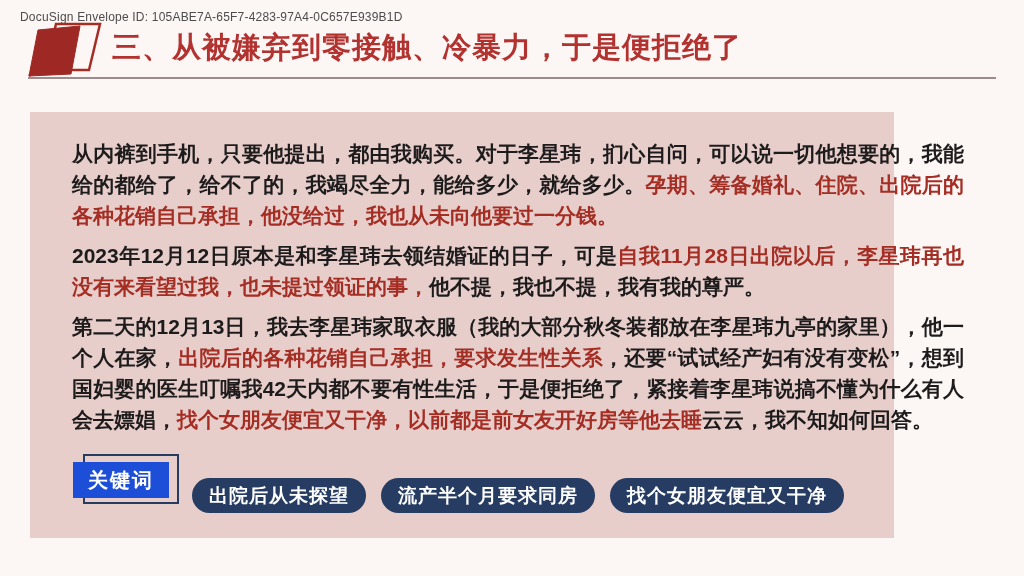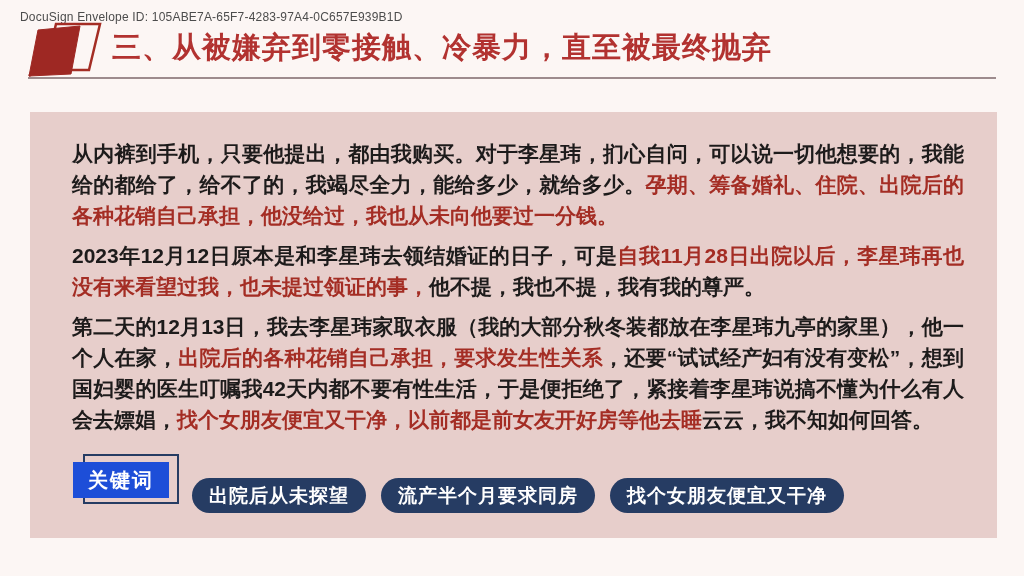--- a/index.html
+++ b/index.html
@@ -34,21 +34,21 @@
     position: absolute;
     left: 28px; top: 77px;
     width: 968px; height: 2px;
     background: #9d8b8d;
   }
 
   
   .content-panel {
     position: absolute;
     left: 30px; top: 112px;
-    width: 967px; height: 426px;
+    width: 864px; height: 426px;
     background: #e7cecb;
   }
   .body-text {
     position: absolute;
     left: 42px; top: 26px;
     width: 892px;
     font-size: 21px;
     font-weight: bold;
     line-height: 31px;
     color: #1d1b1b;
@@ -109,21 +109,21 @@
 
 <div class="docusign-line">DocuSign Envelope ID: 105ABE7A-65F7-4283-97A4-0C657E939B1D</div>
 
 <div class="book-icon">
   <svg width="82" height="58" viewBox="0 0 82 58">
     <path d="M32 4 L76 4 L65 50 L21 50 Z" fill="none" stroke="#a42d24" stroke-width="2.5"></path>
     <path d="M14 10 L56 6 L47 54 L5 56 Z" fill="#9e2823" stroke="#9e2823"></path>
     <path d="M5 56 L12 50 L8 46" fill="none" stroke="#9e2823" stroke-width="2.5"></path>
   </svg>
 </div>
-<div class="slide-title">三、从被嫌弃到零接触、冷暴力，直至被最终抛弃</div>
+<div class="slide-title">三、从被嫌弃到零接触、冷暴力，于是便拒绝了</div>
 <div class="title-underline"></div>
 
 <div class="content-panel">
 
   <div class="body-text" id="paragraphs">
       <p><span>从内裤到手机，只要他提出，都由我购买。对于李星玮，扪心自问，可以说一切他想要的，我能给的都给了，给不了的，我竭尽全力，能给多少，就给多少。</span><span class="em">孕期、筹备婚礼、住院、出院后的各种花销自己承担，他没给过，我也从未向他要过一分钱。</span></p>
       <p><span>2023年12月12日原本是和李星玮去领结婚证的日子，可是</span><span class="em">自我11月28日出院以后，李星玮再也没有来看望过我，也未提过领证的事，</span><span>他不提，我也不提，我有我的尊严。</span></p>
       <p><span>第二天的12月13日，我去李星玮家取衣服（我的大部分秋冬装都放在李星玮九亭的家里），他一个人在家，</span><span class="em">出院后的各种花销自己承担，要求发生性关系</span><span>，还要“试试经产妇有没有变松”，想到国妇婴的医生叮嘱我42天内都不要有性生活，于是便拒绝了，紧接着李星玮说搞不懂为什么有人会去嫖娼，</span><span class="em">找个女朋友便宜又干净，以前都是前女友开好房等他去睡</span><span>云云，我不知如何回答。</span></p>
     </div>
 

